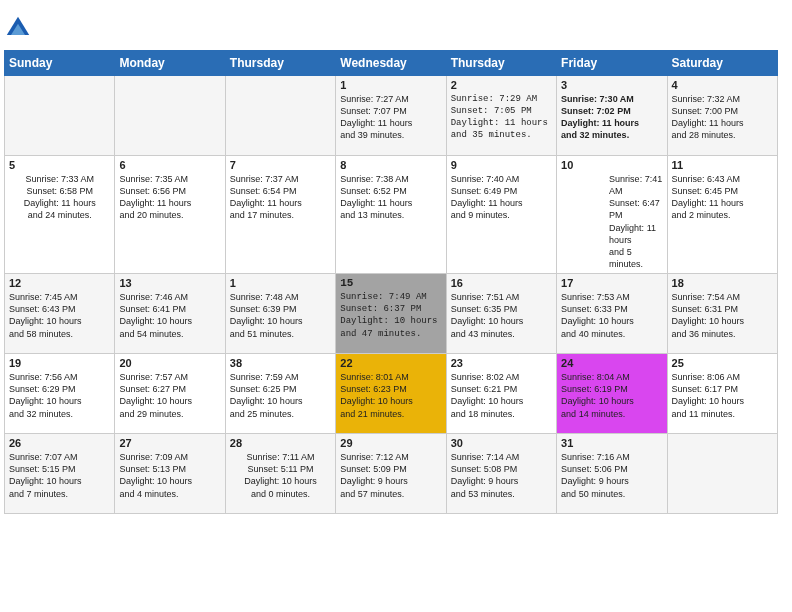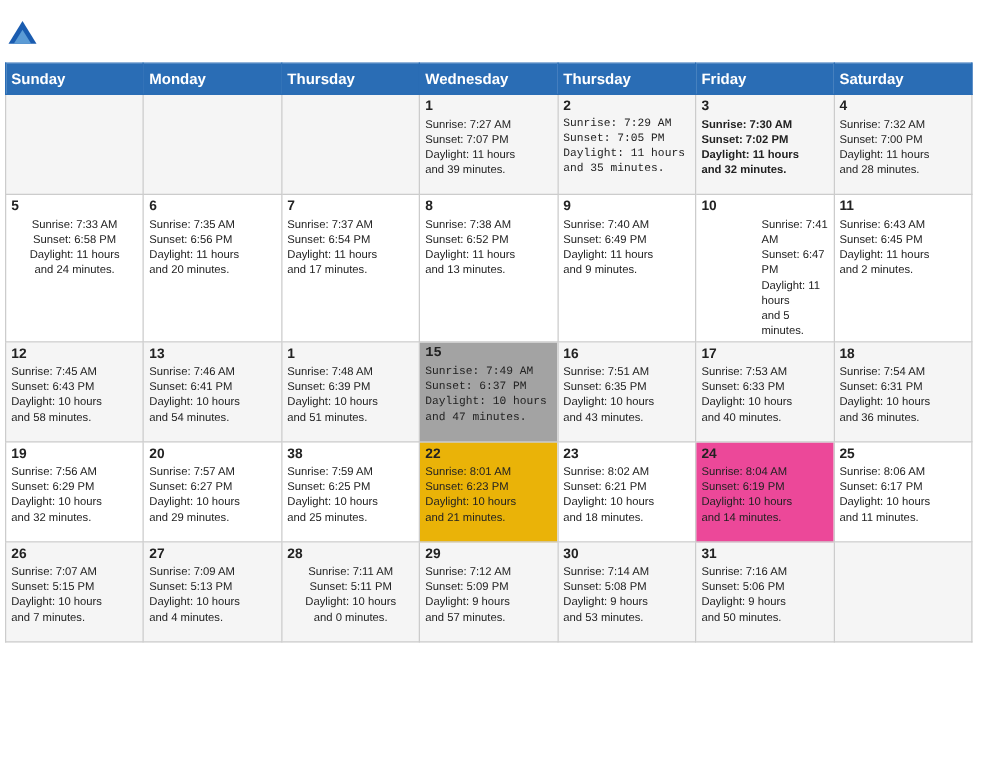--- a/index.html
+++ b/index.html
@@ -306,21 +306,21 @@
 Daylight: 10 hours
 and 21 minutes.</div>
           </td>
           <td style="background: rgb(255, 255, 255);">
             <div class="day-num">23</div>
             <div class="day-info" style="white-space: pre-line;">Sunrise: 8:02 AM
 Sunset: 6:21 PM
 Daylight: 10 hours
 and 18 minutes.</div>
           </td>
-          <td style="background: #ec4899;">
+          <td style="background: #d946ef;">
             <div class="day-num">24</div>
             <div class="day-info" style="white-space: pre-line;">Sunrise: 8:04 AM
 Sunset: 6:19 PM
 Daylight: 10 hours
 and 14 minutes.</div>
           </td>
           <td style="background: rgb(255, 255, 255);">
             <div class="day-num">25</div>
             <div class="day-info" style="white-space: pre-line;">Sunrise: 8:06 AM
 Sunset: 6:17 PM

